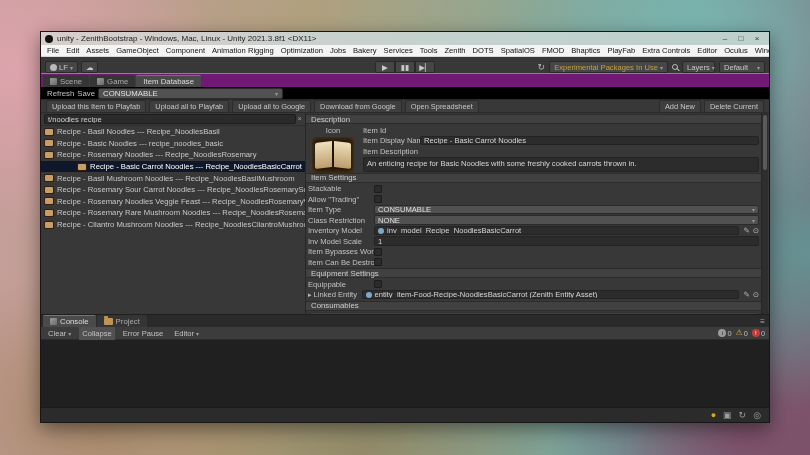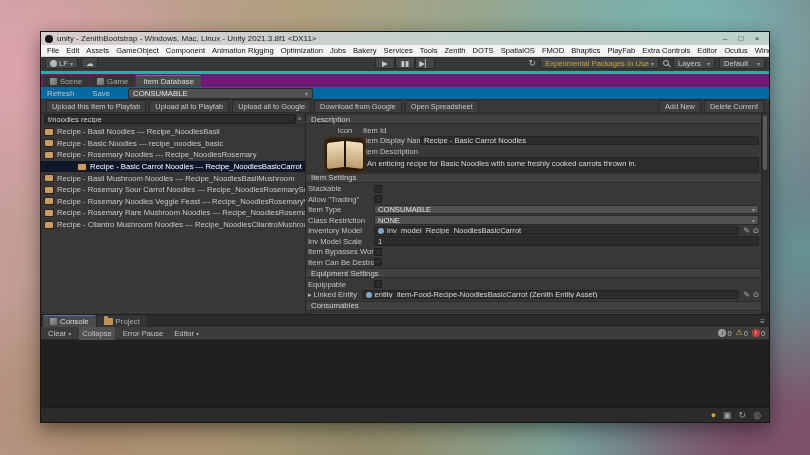--- a/index.html
+++ b/index.html
@@ -27,22 +27,22 @@
   .unity-logo { width:8px; height:8px; border-radius:50%; background:#111; margin-right:4px; flex:none; }
   .titlebar .title { flex:1; white-space:nowrap; overflow:hidden; }
   .winbtn { width:16px; text-align:center; font-size:8px; color:#333; cursor:default; }
 
   
   .menubar { height:12px; flex:none; background:#f4f4f4; border-bottom:1px solid #d8d8d8;
     display:flex; align-items:center; gap:7px; padding:0 6px; font-size:7.6px; color:#111;
     white-space:nowrap; overflow:hidden; }
 
   
-  .toolbar { height:17px; flex:none; background:#383838; border-bottom:3px solid #14b8a6;
-    display:flex; align-items:flex-start; padding:0 4px; position:relative; }
+  .toolbar { height:17px; flex:none; background:#383838; border-bottom:1px solid #14b8a6;
+    display:flex; align-items:flex-end; padding:0 4px; position:relative; }
   .tbtn { background:#464646; border:1px solid #292929; border-radius:2px; color:#c8c8c8;
     font-size:7.6px; display:flex; align-items:center; gap:2px; padding:1px 4px; height:12px; }
   .avatar { width:7px; height:7px; border-radius:50%; background:#b9b9b9; position:relative; }
   .playgrp { position:absolute; left:50%; transform:translateX(-50%); display:flex; }
   .playgrp .tbtn { border-radius:0; width:20px; justify-content:center; }
   .playgrp .tbtn:first-child { border-radius:2px 0 0 2px; }
   .playgrp .tbtn:last-child { border-radius:0 2px 2px 0; }
   .tb-right { margin-left:auto; display:flex; align-items:center; gap:4px; }
   .pkg { color:#c9a13b; }
   .chev { font-size:6px; color:#999; }
@@ -53,22 +53,22 @@
   
   .editor { flex:1; display:flex; flex-direction:column; background:#383838; min-height:0; }
 
   .tabstrip { height:13px; flex:none; background:#701a75; display:flex; align-items:flex-end;
     padding-left:2px; gap:1px; }
   .tab { height:12px; display:flex; align-items:center; gap:3px; padding:0 7px;
     background:#353535; color:#ababab; font-size:7.8px; border-radius:2px 2px 0 0; }
   .tab.active { background:#4a4a4a; color:#dcdcdc; border-top:1px solid #4c7baf; }
   .tabicon { width:7px; height:7px; background:linear-gradient(135deg,#9b9b9b,#6b6b6b); border-radius:1px; flex:none; }
 
-  .dbbar { height:13px; flex:none; background:#0369a1; border-bottom:1px solid #2c2c2c;
-    display:flex; align-items:center; gap:18px; padding:0 6px; font-size:7.8px; color:#c2c2c2; }
+  .dbbar { height:13px; flex:none; background:#000000; border-bottom:1px solid #2c2c2c;
+    display:flex; align-items:center; gap:3px; padding:0 6px; font-size:7.8px; color:#c2c2c2; }
   .dd { background:#515151; border:1px solid #2a2a2a; border-radius:2px; color:#e0e0e0;
     display:flex; align-items:center; justify-content:space-between; padding:0 4px; height:11px; }
   .dbbar .dd { width:185px; }
 
   .uploadbar { height:13px; flex:none; background:#383838; border-bottom:1px solid #2c2c2c;
     display:flex; align-items:center; gap:3px; padding:0 5px; }
   .ubtn { background:#3f3f3f; border:1px solid #2b2b2b; border-radius:2px; color:#c6c6c6;
     font-size:7.4px; padding:1px 5px; white-space:nowrap; }
   .up-right { margin-left:auto; display:flex; gap:3px; }
 
@@ -100,21 +100,21 @@
   .field { background:#2c2c2c; border:1px solid #232323; border-radius:2px; color:#d6d6d6;
     height:9.5px; display:flex; align-items:center; padding:0 3px; flex:1; min-width:0;
     white-space:nowrap; overflow:hidden; }
   .drop { background:#515151; border:1px solid #2a2a2a; border-radius:2px; color:#e0e0e0;
     height:9.5px; display:flex; align-items:center; justify-content:space-between; padding:0 3px;
     flex:1; min-width:0; }
   .cbx { width:8px; height:8px; background:#2b2b2b; border:1px solid #1c1c1c; border-radius:1px; flex:none; }
   .objico { width:6px; height:6px; border-radius:50%; background:#7fa8c8; margin-right:3px; flex:none; }
   .rowicons { display:flex; gap:3px; margin-left:4px; color:#bdbdbd; font-size:7.5px; flex:none; }
   .desc-wrap { position:relative; padding-left:55px; }
-  .iconcol { position:absolute; left:15px; top:1px; width:48px; text-align:center; }
+  .iconcol { position:absolute; left:3px; top:1px; width:48px; text-align:center; }
   .iconcol .icap { font-size:7.6px; color:#c2c2c2; margin-bottom:2px; }
   .bigbook { width:42px; height:36px; margin:0 auto; background:#221409; border-radius:2px;
     position:relative; box-shadow:0 0 6px rgba(210,170,90,.35) inset; }
   .bigbook::before, .bigbook::after { content:""; position:absolute; top:5px; width:17px; height:26px;
     background:linear-gradient(180deg,#efe0bd,#bd9c6c); }
   .bigbook::before { left:3px; transform:skewY(-7deg); border-radius:2px 0 0 2px; }
   .bigbook::after { right:3px; transform:skewY(7deg); border-radius:0 2px 2px 0; }
   .desc-wrap .ilabel { width:57px; }
   .descarea { height:15px; align-items:flex-start; padding-top:1px; font-size:7.6px; }
   .set .ilabel { width:66px; }
@@ -206,21 +206,21 @@
         <span class="tbtn">▮▮</span>
         <span class="tbtn">▶▏</span>
       </span>
       <span class="tb-right">
         <span style="color:#b9b9b9;font-size:9px;">↻</span>
         <span class="tbtn">
           <span class="pkg">Experimental Packages In Use</span>
           <span class="chev pkg">▾</span>
         </span>
         <span class="mag"></span>
-        <span class="tbtn" style="width:42px;justify-content:space-between;">
+        <span class="tbtn" style="width:33px;justify-content:space-between;">
           <span>Layers</span>
           <span class="chev">▾</span>
         </span>
         <span class="tbtn" style="width:46px;justify-content:space-between;">
           <span>Default</span>
           <span class="chev">▾</span>
         </span>
       </span>
     </div>
 

